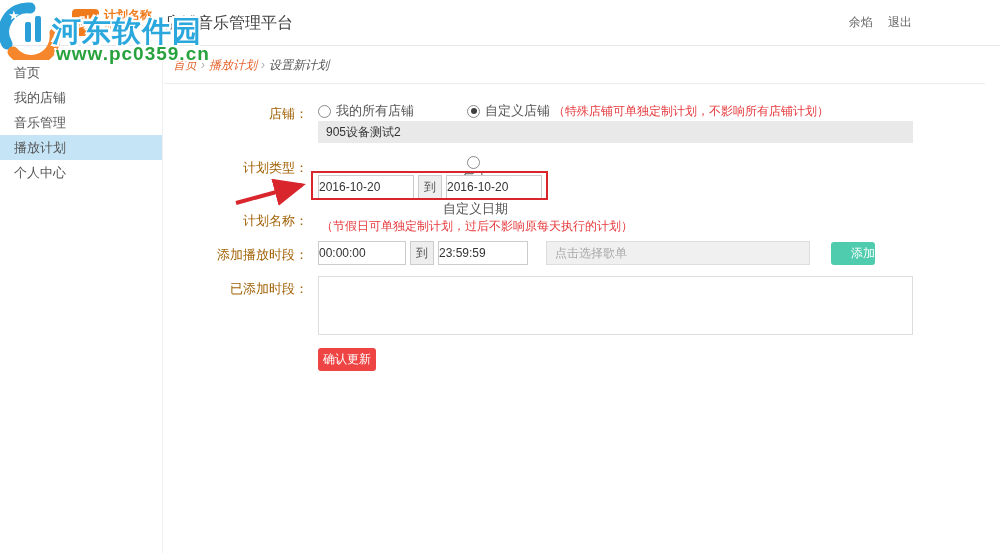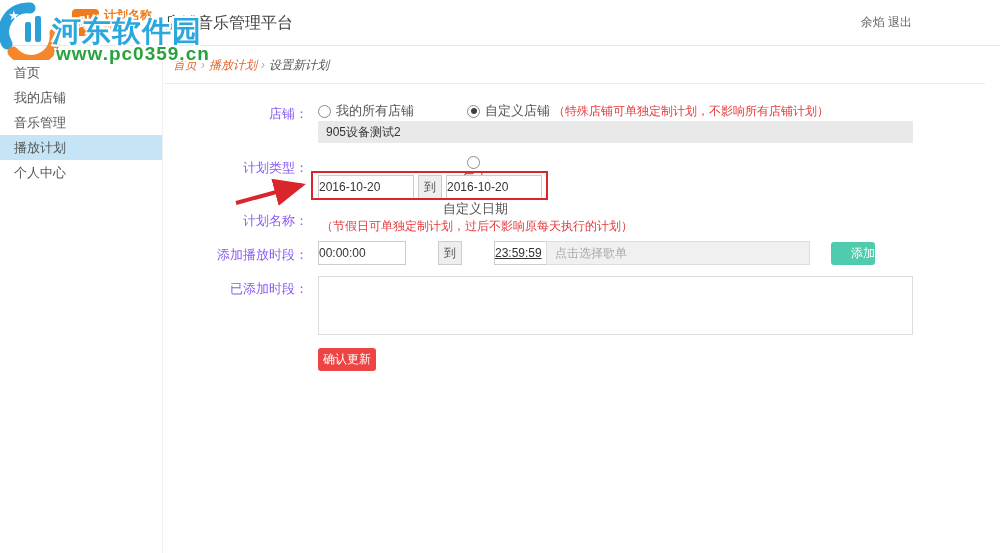--- a/index.html
+++ b/index.html
@@ -10,53 +10,53 @@
   }
 
   
   .header { position:absolute; top:0; left:0; width:1000px; height:46px; background:#fff; border-bottom:1px solid #e8e8e8; }
   .logo-box { position:absolute; left:72px; top:9px; width:27px; height:27px; background:#f07b1c; border-radius:4px;
               color:#fff; font-weight:bold; font-size:14px; text-align:center; line-height:27px; }
   .logo-text { position:absolute; left:104px; top:9px; color:#f07b1c; font-weight:bold; font-size:12px; line-height:13px; white-space:nowrap; }
   .logo-sub  { position:absolute; left:104px; top:23px; color:#f08a3c; font-size:7px; white-space:nowrap; }
   .app-title { position:absolute; left:165px; top:0; line-height:45px; font-size:16px; color:#404040; }
   .user-area { position:absolute; right:88px; top:0; line-height:45px; font-size:12px; color:#666; }
-  .user-area .u-item { margin-left:0; cursor:pointer; }
+  .user-area .u-item { margin-left:12px; cursor:pointer; }
 
   
   .sidebar { position:absolute; left:0; top:46px; width:163px; height:507px; padding-top:14px; border-right:1px solid #f0f0f0; background:#fff; }
   .side-item { height:25px; line-height:25px; padding-left:14px; font-size:13px; color:#555; cursor:pointer; }
   .side-item.active { background:#c5e4f5; }
 
   
   .content { position:absolute; left:164px; top:46px; width:836px; height:507px; }
   .breadcrumb { padding:11px 0 9px 9px; margin-right:15px; border-bottom:1px solid #ececec; font-size:12px; color:#999;font-style:italic; }
   .crumb-link { color:#e4642e; cursor:pointer; }
   .crumb-cur { color:#555; }
   .crumb-sep { margin:0 4px; color:#aaa; }
 
-  .form-label { position:absolute; left:0; width:144px; text-align:right; font-size:13px; color:#8b5cf6; white-space:nowrap; }
+  .form-label { position:absolute; left:0; width:144px; text-align:right; font-size:13px; color:#a16207; white-space:nowrap; }
   .radio-row { position:absolute; left:154px; display:flex; align-items:center; font-size:13px; color:#555; white-space:nowrap; }
   .radio { display:inline-flex; align-items:center; justify-content:center; width:13px; height:13px; min-width:13px;
            border:1px solid #8a8a8a; border-radius:50%; background:#fff; margin-right:5px; cursor:pointer; }
   .radio .dot { width:6px; height:6px; border-radius:50%; background:#3f3f3f; }
   .opt-gap { margin-left:53px; }
   .red-note { color:#e6393c; font-size:12px; margin-left:3px; }
 
   .shop-box { position:absolute; left:154px; top:75px; width:595px; height:22px; background:#e9e9e9;
               font-size:12px; color:#333; line-height:22px; padding-left:8px; }
 
   .txt { border:1px solid #ccc; height:24px; font-size:12px; color:#333; background:#fff; font-family:inherit; outline:none; }
   .txt-center { text-align:left; }
   .addon { display:inline-block; width:24px; height:24px; background:#eee; border:1px solid #ccc; text-align:center;
            line-height:22px; font-size:12px; color:#555; margin:0 4px; }
 
   .date-group { position:absolute; left:154px; top:129px; display:flex; align-items:center; }
   .name-input { position:absolute; left:154px; top:161px; width:206px; padding:0 8px; }
-  .period-group { position:absolute; left:154px; top:195px; display:flex; align-items:center;gap:28px; }
+  .period-group { position:absolute; left:154px; top:195px; display:flex; align-items:center; }
   .playlist-input { position:absolute; left:382px; top:195px; width:264px; height:24px; background:#f0f0f0;
                     border:1px solid #ddd; padding:0 8px; font-size:12px; font-family:inherit; outline:none; }
   .playlist-input::placeholder { color:#a9a9a9; }
   .btn { border:none; border-radius:3px; color:#fff; font-size:12px; cursor:pointer; font-family:inherit; }
   .btn-add { position:absolute; left:667px; top:196px; width:44px; height:23px; background:#4fccae;padding-left:20px; }
   .added-box { position:absolute; left:154px; top:230px; width:595px; height:59px; border:1px solid #ddd; background:#fff; }
   .btn-submit { position:absolute; left:154px; top:302px; width:58px; height:23px; background:#ef4444; }
 
   
   .anno-box { position:absolute; left:311px; top:171px; width:237px; height:29px; border:2px solid #d9262c; z-index:20; pointer-events:none; }
@@ -126,21 +126,21 @@
     <span class="addon">到</span>
     <input class="txt txt-center" style="width: 96px;" readonly="" value="2016-10-20">
   </div>
 
   <div class="form-label" style="top:166px;">计划名称：</div>
 
   <div class="form-label" style="top:200px;">添加播放时段：</div>
   <div class="period-group">
     <input class="txt txt-center" style="width: 88px;" readonly="" value="00:00:00">
     <span class="addon">到</span>
-    <input class="txt txt-center" style="width: 90px; text-decoration: underline;" readonly="" value="23:59:59">
+    <input class="txt txt-center" style="width: 90px;" readonly="" value="23:59:59">
   </div>
   <input class="playlist-input" readonly="" placeholder="点击选择歌单" style="">
   <button class="btn btn-add">添加</button>
 
   <div class="form-label" style="top:234px;">已添加时段：</div>
   <div class="added-box"></div>
 
   <button class="btn btn-submit">确认更新</button>
 </div>
 

